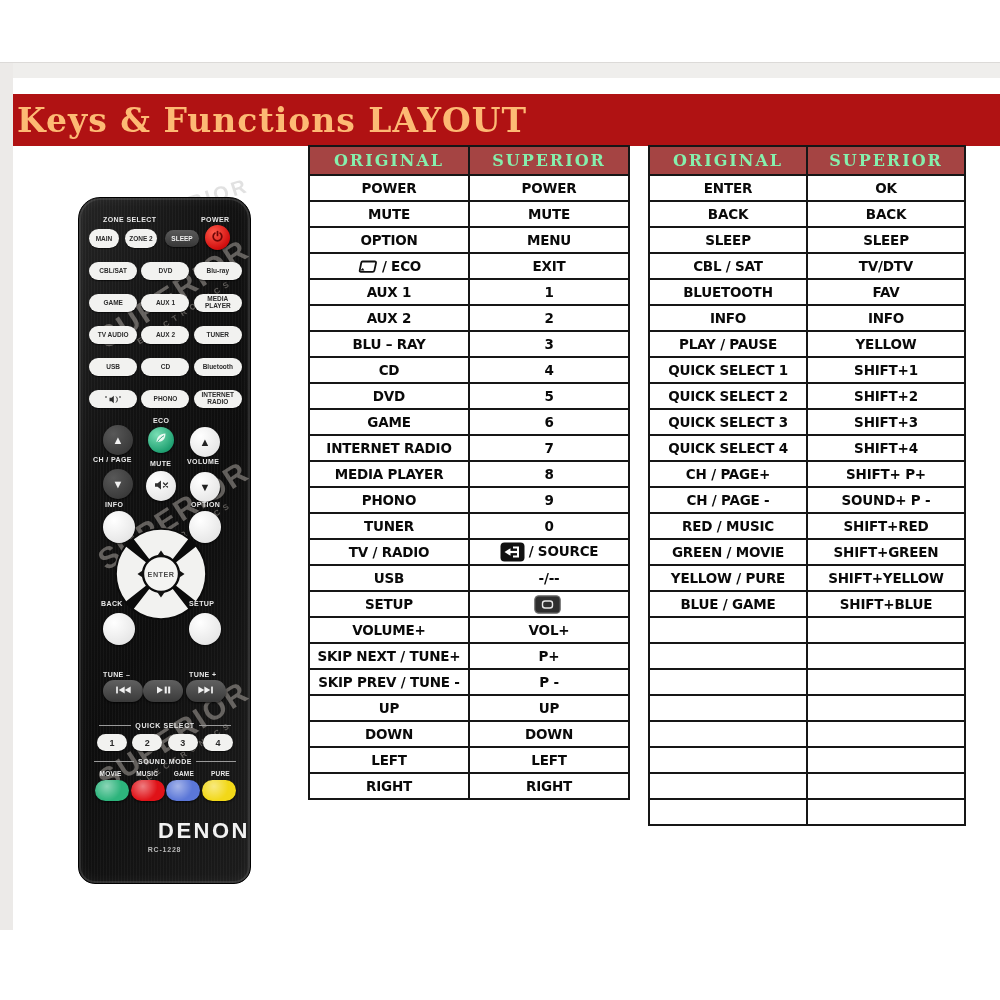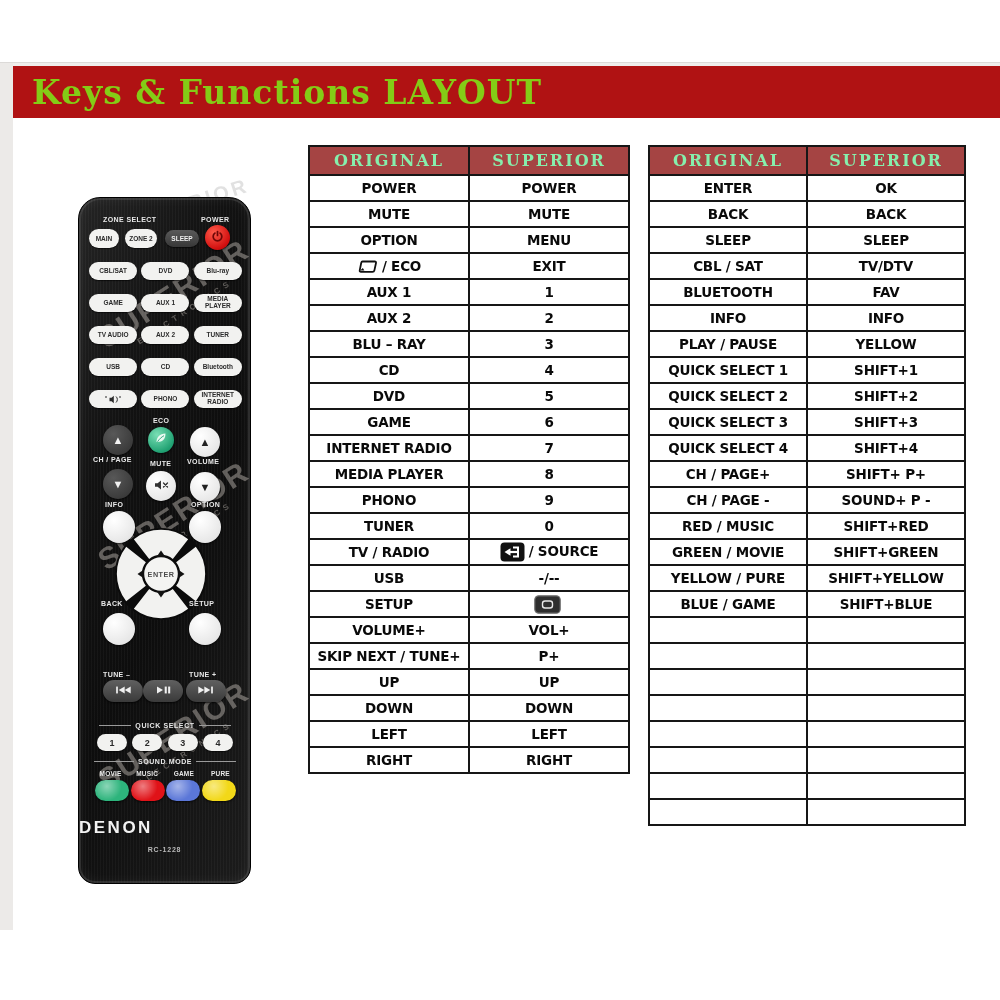--- a/index.html
+++ b/index.html
@@ -3,24 +3,24 @@
 <meta charset="utf-8">
 <style>
   * { margin:0; padding:0; box-sizing:border-box; }
   body { background:#fff; font-family:"Liberation Sans", sans-serif; }
   .canvas { position:relative; width:1000px; height:1000px; background:#fff; overflow:hidden; }
 
   
   .top-band   { position:absolute; left:0; top:62px; width:1000px; height:16px; background:#efeeec; border-top:1px solid #dcdad8; }
   .left-strip { position:absolute; left:0; top:63px; width:13px; height:867px; background:#eceae8; }
 
-  .banner { position:absolute; left:13px; top:66px; width:987px; height:52px; background:#b01213;
-            display:flex; align-items:center; padding-left:19px;
+  .banner { position:absolute; left:13px; top:94px; width:987px; height:52px; background:#b01213;
+            display:flex; align-items:center; padding-left:4px;
             font-family:"DejaVu Serif","Liberation Serif",serif; font-weight:bold; font-size:33px;
-            color:#84cc16; letter-spacing:1px; }
+            color:#fdba74; letter-spacing:1px; }
 
   
   .map-table { position:absolute; display:table; border-collapse:collapse; table-layout:fixed;
                background:#fff; }
   .t-left  { left:308px; top:145px; width:322px; }
   .t-right { left:648px; top:145px; width:318px; }
   .trow  { display:table-row; }
   .tcell { display:table-cell; width:50%; border:2px solid #161616; text-align:center; vertical-align:middle;
            height:26px; font-family:"DejaVu Sans","Liberation Sans",sans-serif; font-weight:bold;
            font-size:13.5px; letter-spacing:-0.2px; color:#0a0a0a; overflow:hidden; white-space:nowrap; }
@@ -71,22 +71,22 @@
   .hline-label { position:absolute; display:flex; align-items:center; color:#e8e8e8; font-weight:bold; font-size:7px; letter-spacing:0.6px; }
   .hline-label::before, .hline-label::after { content:""; flex:1; height:1px; background:#9a9a9a; margin:0 4px; }
 
   .flexrow { position:absolute; display:flex; justify-content:space-between; }
   .qs { position:static; width:30px; height:17px; border-radius:9px; background:#f2f2f0; color:#2b2b2b;
         font-weight:bold; font-size:9px; display:flex; align-items:center; justify-content:center;
         box-shadow:0 1px 1px rgba(0,0,0,0.6); }
   .smlab { font-weight:bold; font-size:6.5px; color:#e8e8e8; width:35px; text-align:center; letter-spacing:0.2px; }
   .sm { position:static; width:34px; height:21px; border-radius:11px; box-shadow:0 1px 2px rgba(0,0,0,0.7); }
 
-  .brand { position:absolute; left:0; top:620px; width:100%; text-align:left; color:#f2f2f2;
-           font-weight:bold; font-size:17px; letter-spacing:2.5px; }
+  .brand { position:absolute; left:0; top:620px; width:100%; text-align:right; color:#f2f2f2;
+           font-weight:bold; font-size:22px; letter-spacing:2.5px; }
   .model { position:absolute; left:0; top:648px; width:100%; text-align:center; color:#b9b9b9;
            font-weight:bold; font-size:7px; letter-spacing:0.8px; }
 
   .tp-pill { position:absolute; width:40px; height:22px; border-radius:11px;
              background:linear-gradient(#606060,#3a3a3a); display:flex; align-items:center; justify-content:center;
              box-shadow:0 1px 2px rgba(0,0,0,0.8); }
 </style>
 </head>
 <body>
 
@@ -363,20 +363,24 @@
       </div>
       <div class="trow">
         <div class="tcell">VOLUME+</div>
         <div class="tcell">VOL+</div>
       </div>
       <div class="trow">
         <div class="tcell">SKIP NEXT / TUNE+</div>
         <div class="tcell">P+</div>
       </div>
       <div class="trow">
+        <div class="tcell">SKIP PREV / TUNE -</div>
+        <div class="tcell">P -</div>
+      </div>
+      <div class="trow">
         <div class="tcell">UP</div>
         <div class="tcell">UP</div>
       </div>
       <div class="trow">
         <div class="tcell">DOWN</div>
         <div class="tcell">DOWN</div>
       </div>
       <div class="trow">
         <div class="tcell">LEFT</div>
         <div class="tcell">LEFT</div>

